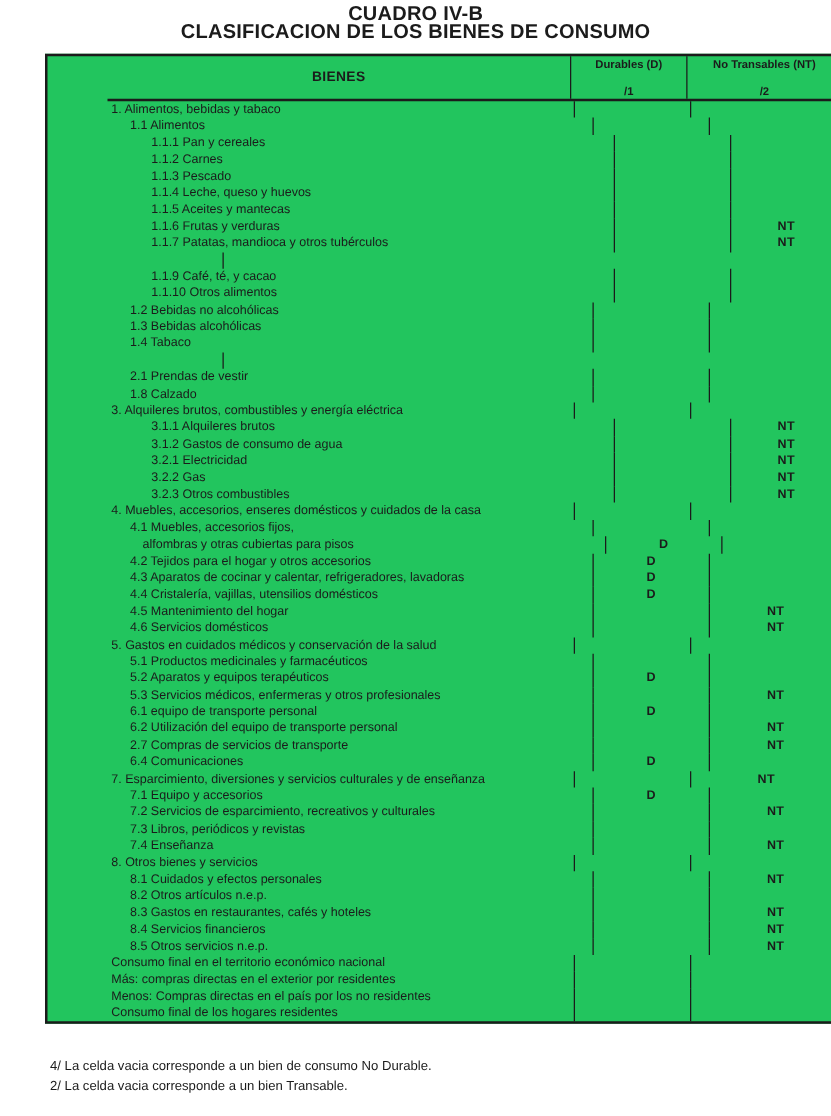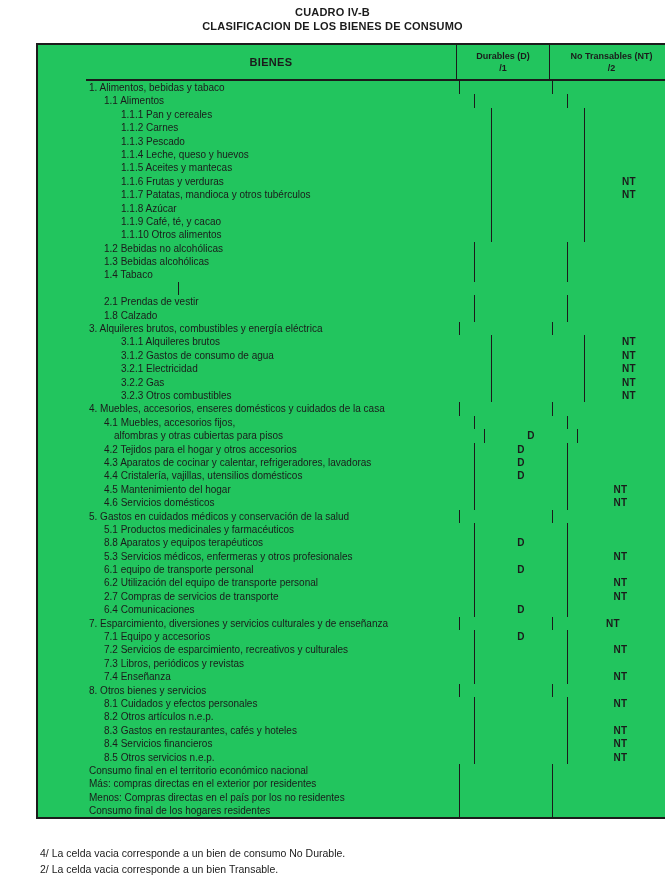--- a/index.html
+++ b/index.html
@@ -15,21 +15,21 @@
     color: #1b1b1b;
     -webkit-font-smoothing: antialiased;
   }
   .doc-title {
     position: absolute;
     top: 5px;
     left: 0;
     width: 665px;
     text-align: center;
     font-weight: bold;
-    font-size: 11px;
+    font-size: 16px;
     line-height: 14px;
     letter-spacing: 0.2px;
   }
   .class-table {
     position: absolute;
     left: 36px;
     top: 43px;
     width: 587px;
     border: 2px solid #1b1b1b;
     background: #22c55e;
@@ -44,21 +44,21 @@
     display: flex;
     flex-direction: column;
     align-items: center;
     justify-content: center;
     font-weight: bold;
   }
   .col-name { width: 370px; border-right: 1.5px solid #1b1b1b; }
   .col-d    { width: 92px;  border-right: 1.5px solid #1b1b1b; }
   .col-nt   { flex: 1; }
   .th.col-name { font-size: 11px; letter-spacing: 0.3px; }
-  .th.col-d, .th.col-nt { font-size: 9px; line-height: 12px; }
+  .th.col-d, .th.col-nt { font-size: 9px; line-height: 12px; justify-content: space-between; }
   .tbody { width: 100%; }
   .tr {
     display: flex;
     height: 13.4px;
     overflow: visible;
   }
   .td {
     font-size: 10px;
     line-height: 13.4px;
     white-space: nowrap;
@@ -152,21 +152,20 @@
     <div class="td col-nt">NT</div>
   </div>
 
   <div class="tr">
     <div class="td col-name ind-2">1.1.7 Patatas, mandioca y otros tubérculos</div>
     <div class="td col-d"></div>
     <div class="td col-nt">NT</div>
   </div>
 
   <div class="tr">
-    <div class="td col-name ind-2">1.1.8 Azúcar</div>
     <div class="td col-d"></div>
     <div class="td col-nt"></div>
   </div>
 
   <div class="tr">
     <div class="td col-name ind-2">1.1.9 Café, té, y cacao</div>
     <div class="td col-d"></div>
     <div class="td col-nt"></div>
   </div>
 
@@ -301,21 +300,21 @@
     <div class="td col-nt"></div>
   </div>
 
   <div class="tr">
     <div class="td col-name ind-1">5.1 Productos medicinales y farmacéuticos</div>
     <div class="td col-d"></div>
     <div class="td col-nt"></div>
   </div>
 
   <div class="tr">
-    <div class="td col-name ind-1">8.8 Aparatos y equipos terapéuticos</div>
+    <div class="td col-name ind-1">5.2 Aparatos y equipos terapéuticos</div>
     <div class="td col-d">D</div>
     <div class="td col-nt"></div>
   </div>
 
   <div class="tr">
     <div class="td col-name ind-1">5.3 Servicios médicos, enfermeras y otros profesionales</div>
     <div class="td col-d"></div>
     <div class="td col-nt">NT</div>
   </div>
 

